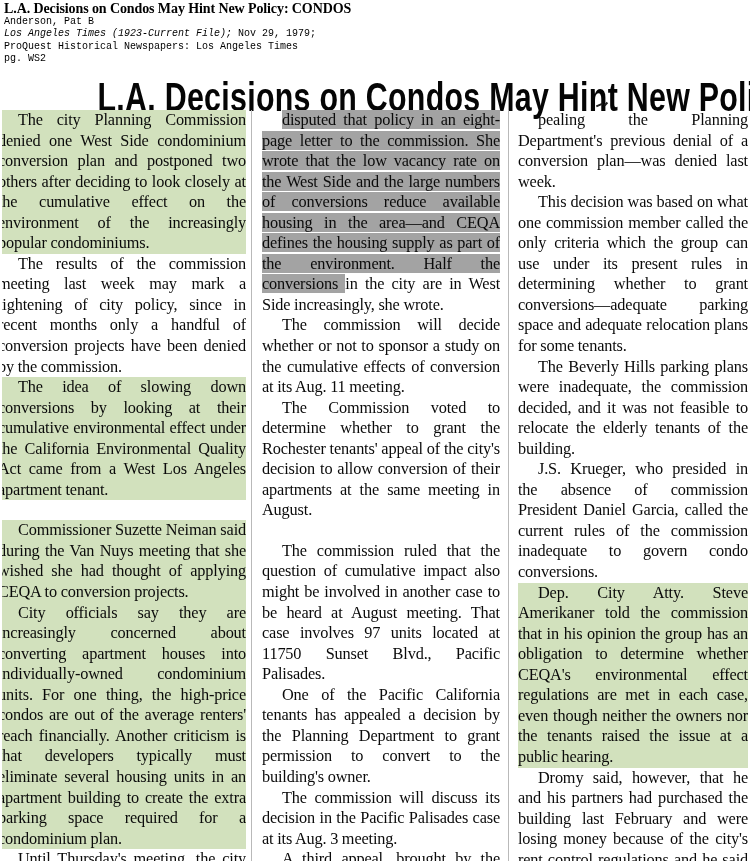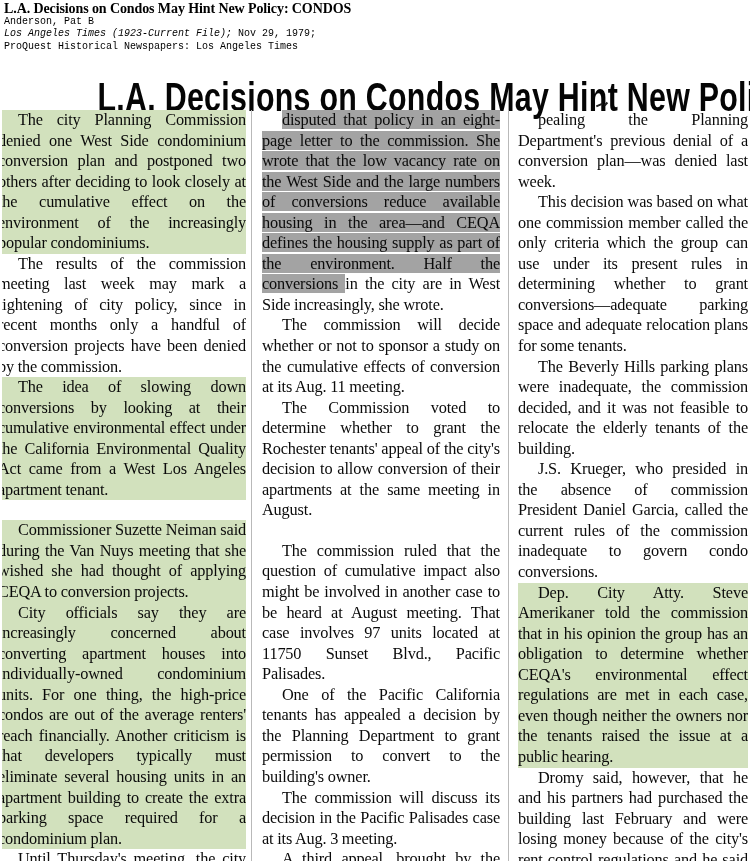--- a/index.html
+++ b/index.html
@@ -131,20 +131,21 @@
   #col-2 .para { }
 </style>
 </head>
 <body>
 
 <div id="meta-header">
   <div id="meta-title">L.A. Decisions on Condos May Hint New Policy: CONDOS</div>
   <div class="meta-line">Anderson, Pat B</div>
   <div class="meta-line"><span class="meta-ital">Los Angeles Times (1923-Current File);</span> <span>Nov 29, 1979;</span></div>
   <div class="meta-line">ProQuest Historical Newspapers: Los Angeles Times</div>
+  <div class="meta-line">pg. WS2</div>
 </div>
 
 <h1 id="headline">L.A. Decisions on Condos May Hint New Policy</h1>
 
 <div class="speck" id="speck-a"></div>
 <div class="speck" id="speck-b"></div>
 
 <div id="columns">
   <div class="col-rule" id="rule-1"></div>
   <div class="col-rule" id="rule-2"></div>

